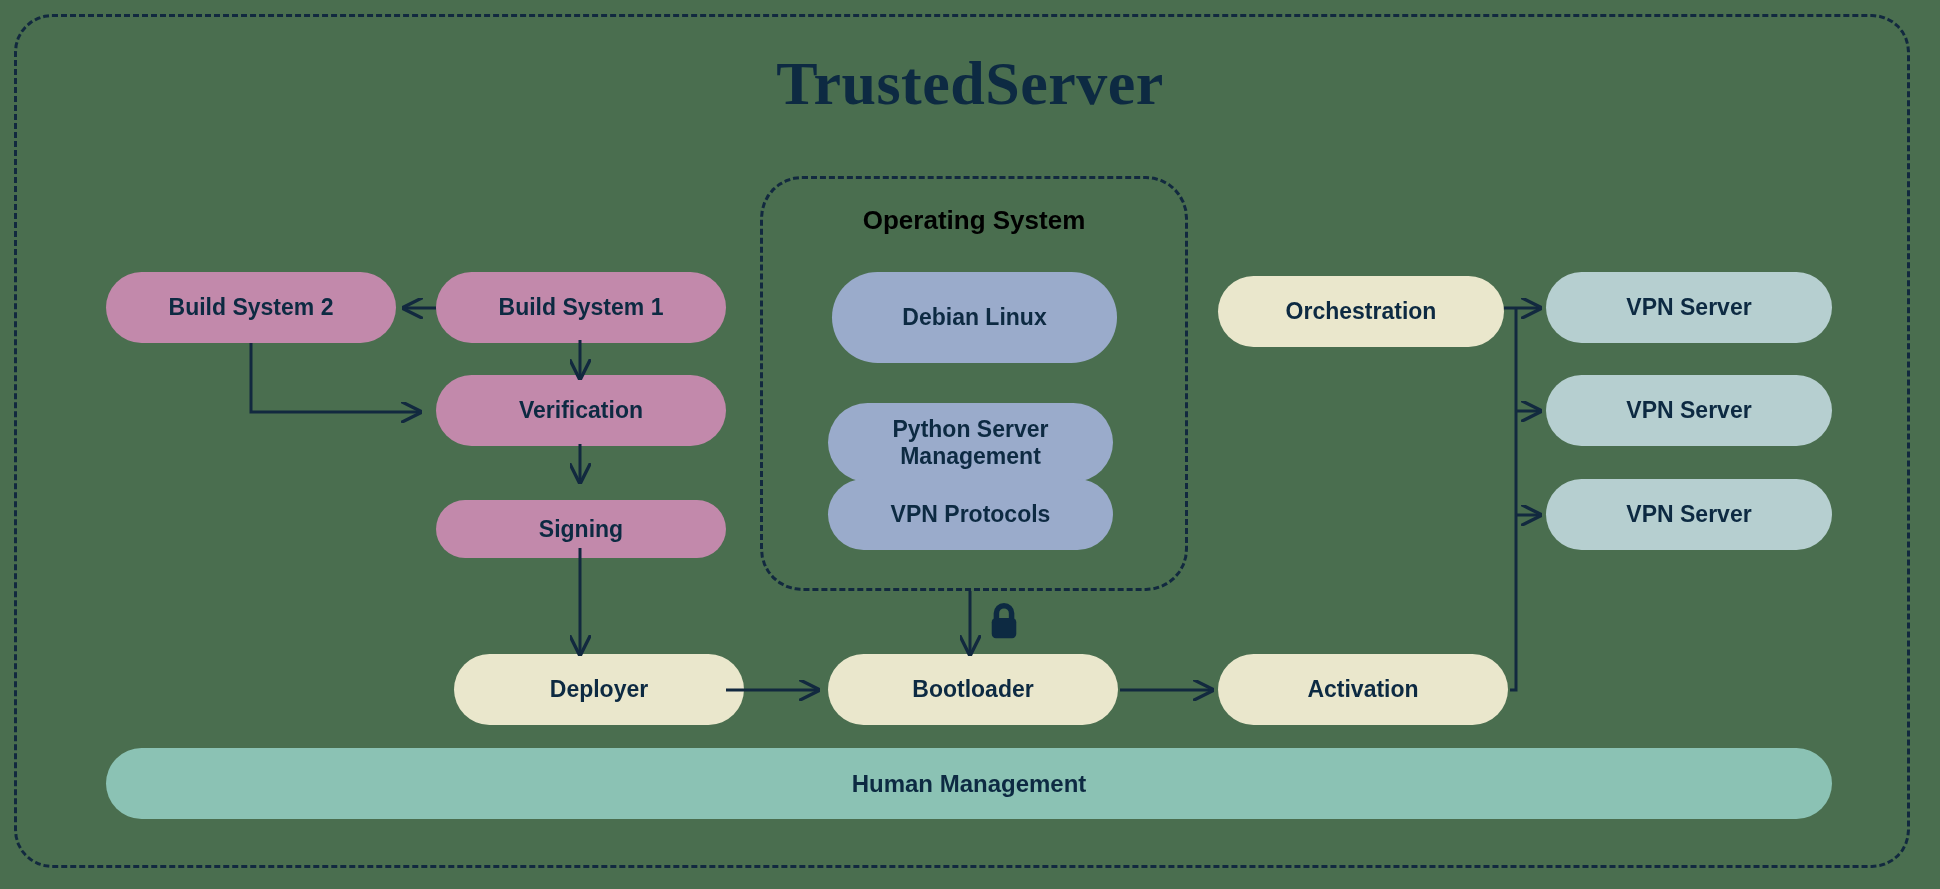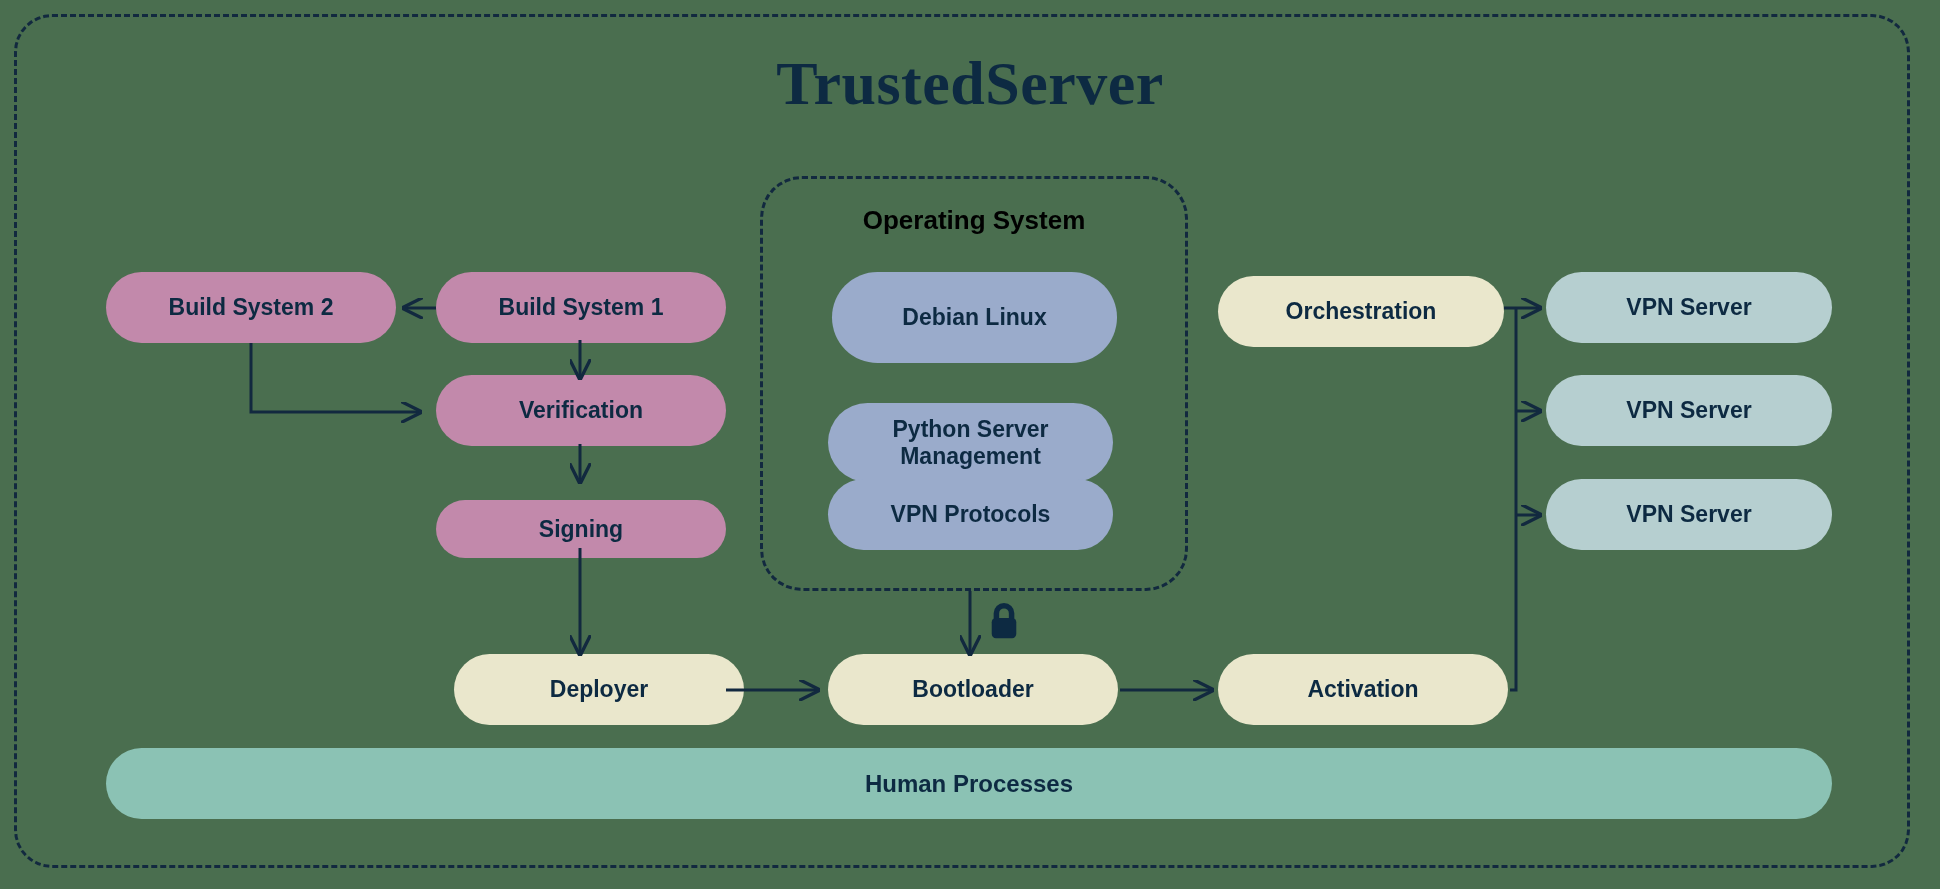--- a/index.html
+++ b/index.html
@@ -204,16 +204,16 @@
 
   <div class="node cream" style="left:828px; top:654px; width:290px; height:71px;">
     <span class="label">Bootloader</span>
   </div>
 
   <div class="node cream" style="left:1218px; top:654px; width:290px; height:71px;">
     <span class="label">Activation</span>
   </div>
 
   <div class="node mint" style="left:106px; top:748px; width:1726px; height:71px; font-size:24px;">
-    <span class="label">Human Processes</span>
+    <span class="label">Human Management</span>
   </div>
 
 </div>
 
 </body></html>

